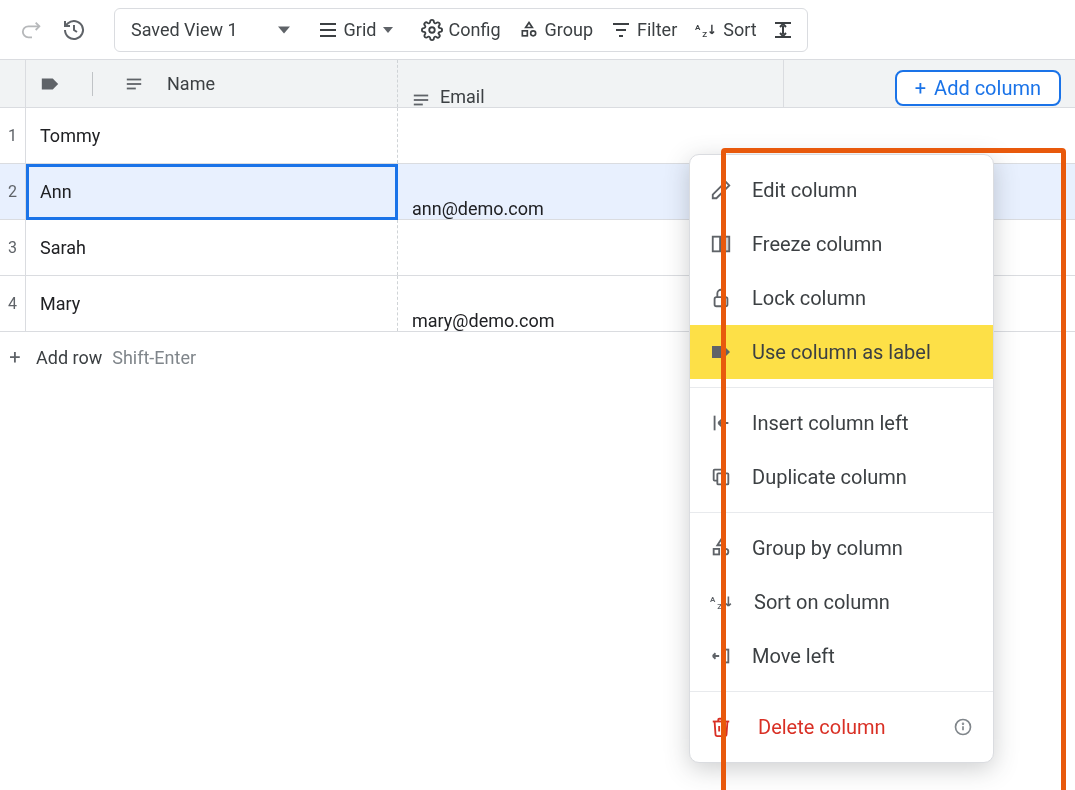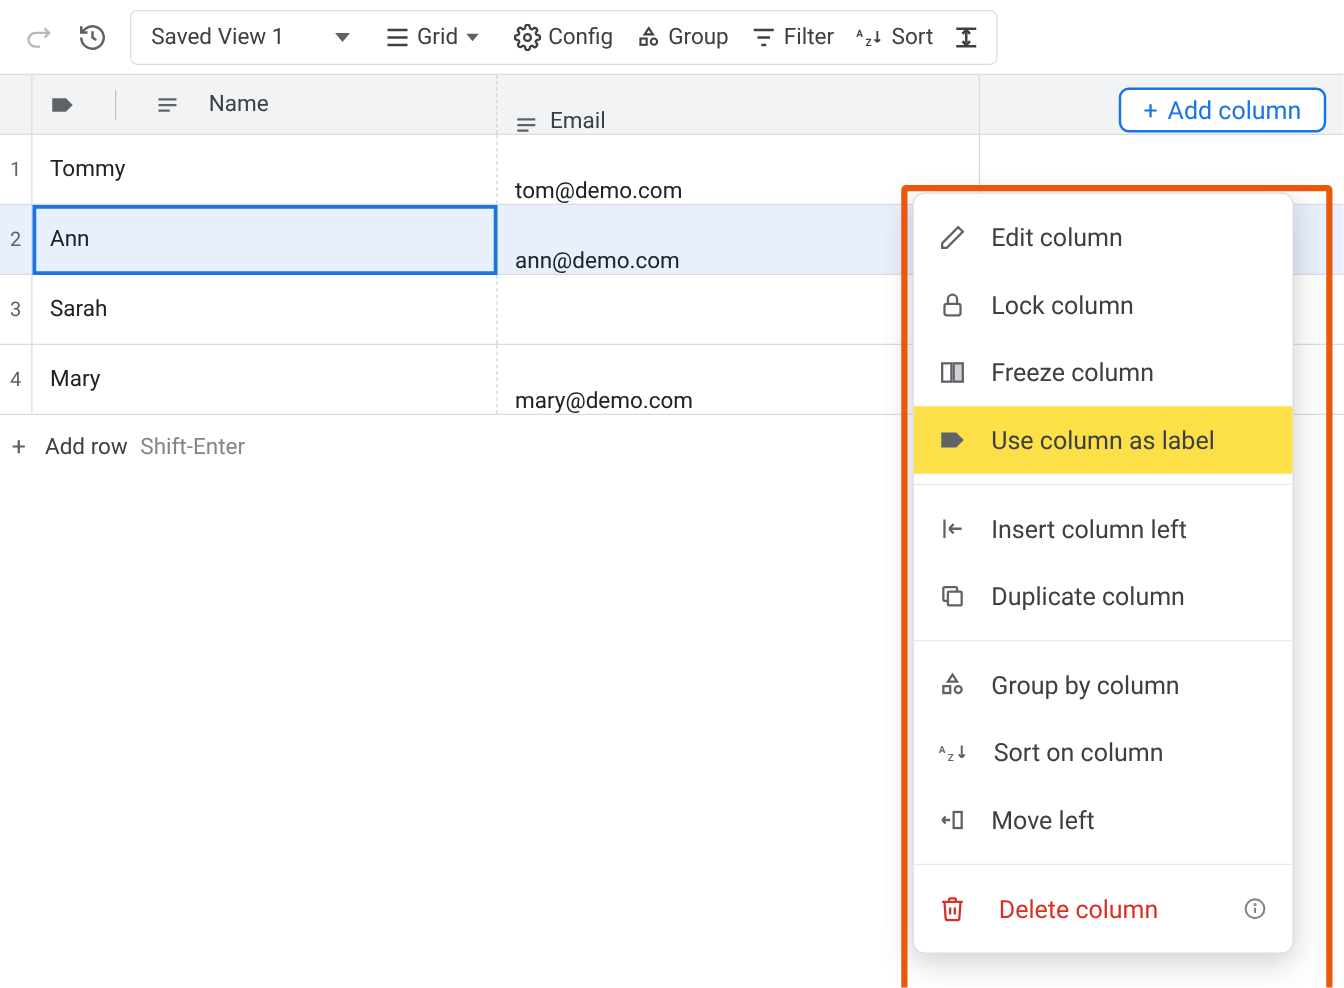--- a/index.html
+++ b/index.html
@@ -28,21 +28,21 @@
     cursor: pointer;
   }
   .tb-icon.disabled { opacity: .45; cursor: default; }
   .tb-group {
     display: flex; align-items: center;
     gap: 2px;
     height: 44px;
     padding: 0 8px;
     border: 1px solid #dadce0;
     border-radius: 6px;
-    margin-left: 6px;
+    margin-left: 16px;
   }
   .tb-btn {
     display: flex; align-items: center;
     gap: 6px;
     height: 36px;
     padding: 0 8px;
     color: #3c4043;
     border-radius: 4px;
     cursor: pointer;
     white-space: nowrap;
@@ -118,21 +118,21 @@
     border-radius: 8px;
     padding: 4px 18px;
     display: flex; align-items: center; gap: 8px;
     font-size: 20px;
     background: #fff;
     cursor: pointer;
   }
   .context-menu {
     position: absolute;
     top: 94px;
-    left: 730px;
+    left: 689px;
     width: 305px;
     background: #fff;
     border: 1px solid #dadce0;
     border-radius: 10px;
     box-shadow: 0 6px 24px rgba(60,64,67,.25);
     padding: 8px 0;
   }
   .menu-item {
     display: flex; align-items: center;
     height: 54px;
@@ -269,23 +269,20 @@
       <span>Email</span>
     </div>
     <div class="col-add"></div>
   </div>
 
   <div class="grid-row">
     <div class="col-rownum">1</div>
     <div class="col-name">
         <span>Tommy</span>
       </div>
-    <div class="col-email">
-        <span>tom@demo.com</span>
-      </div>
     <div class="col-add"></div>
   </div>
   <div class="grid-row selected">
     <div class="col-rownum">2</div>
     <div class="col-name">
         <span>Ann</span>
       </div>
     <div class="col-email">
         <span>ann@demo.com</span>
       </div>
@@ -324,31 +321,31 @@
 
   <div class="context-menu">
     <div class="menu-item">
       <svg width="22" height="22" viewBox="0 0 24 24" fill="none" stroke="currentColor" stroke-width="2">
           <path d="M17 3l4 4L7 21H3v-4L17 3z"></path>
         </svg>
       <span>Edit column</span>
     </div>
     <div class="menu-item">
       <svg width="22" height="22" viewBox="0 0 24 24" fill="none" stroke="currentColor" stroke-width="2">
+          <rect x="3" y="4" width="8" height="16"></rect>
+          <rect x="13" y="4" width="8" height="16" fill="currentColor" fill-opacity=".3"></rect>
+        </svg>
+      <span>Freeze column</span>
+    </div>
+    <div class="menu-item">
+      <svg width="22" height="22" viewBox="0 0 24 24" fill="none" stroke="currentColor" stroke-width="2">
           <rect x="5" y="11" width="14" height="10" rx="2"></rect>
           <path d="M8 11V7a4 4 0 0 1 8 0v4"></path>
         </svg>
       <span>Lock column</span>
-    </div>
-    <div class="menu-item">
-      <svg width="22" height="22" viewBox="0 0 24 24" fill="none" stroke="currentColor" stroke-width="2">
-          <rect x="3" y="4" width="8" height="16"></rect>
-          <rect x="13" y="4" width="8" height="16" fill="currentColor" fill-opacity=".3"></rect>
-        </svg>
-      <span>Freeze column</span>
     </div>
     <div class="menu-item hover">
       <svg width="22" height="18" viewBox="0 0 22 16">
           <path d="M2 2h12l6 6-6 6H2z" fill="#5f6368"></path>
         </svg>
       <span>Use column as label</span>
     </div>
     <div class="menu-sep"></div>
     <div class="menu-item">
       <svg width="22" height="22" viewBox="0 0 24 24" fill="none" stroke="currentColor" stroke-width="2">

